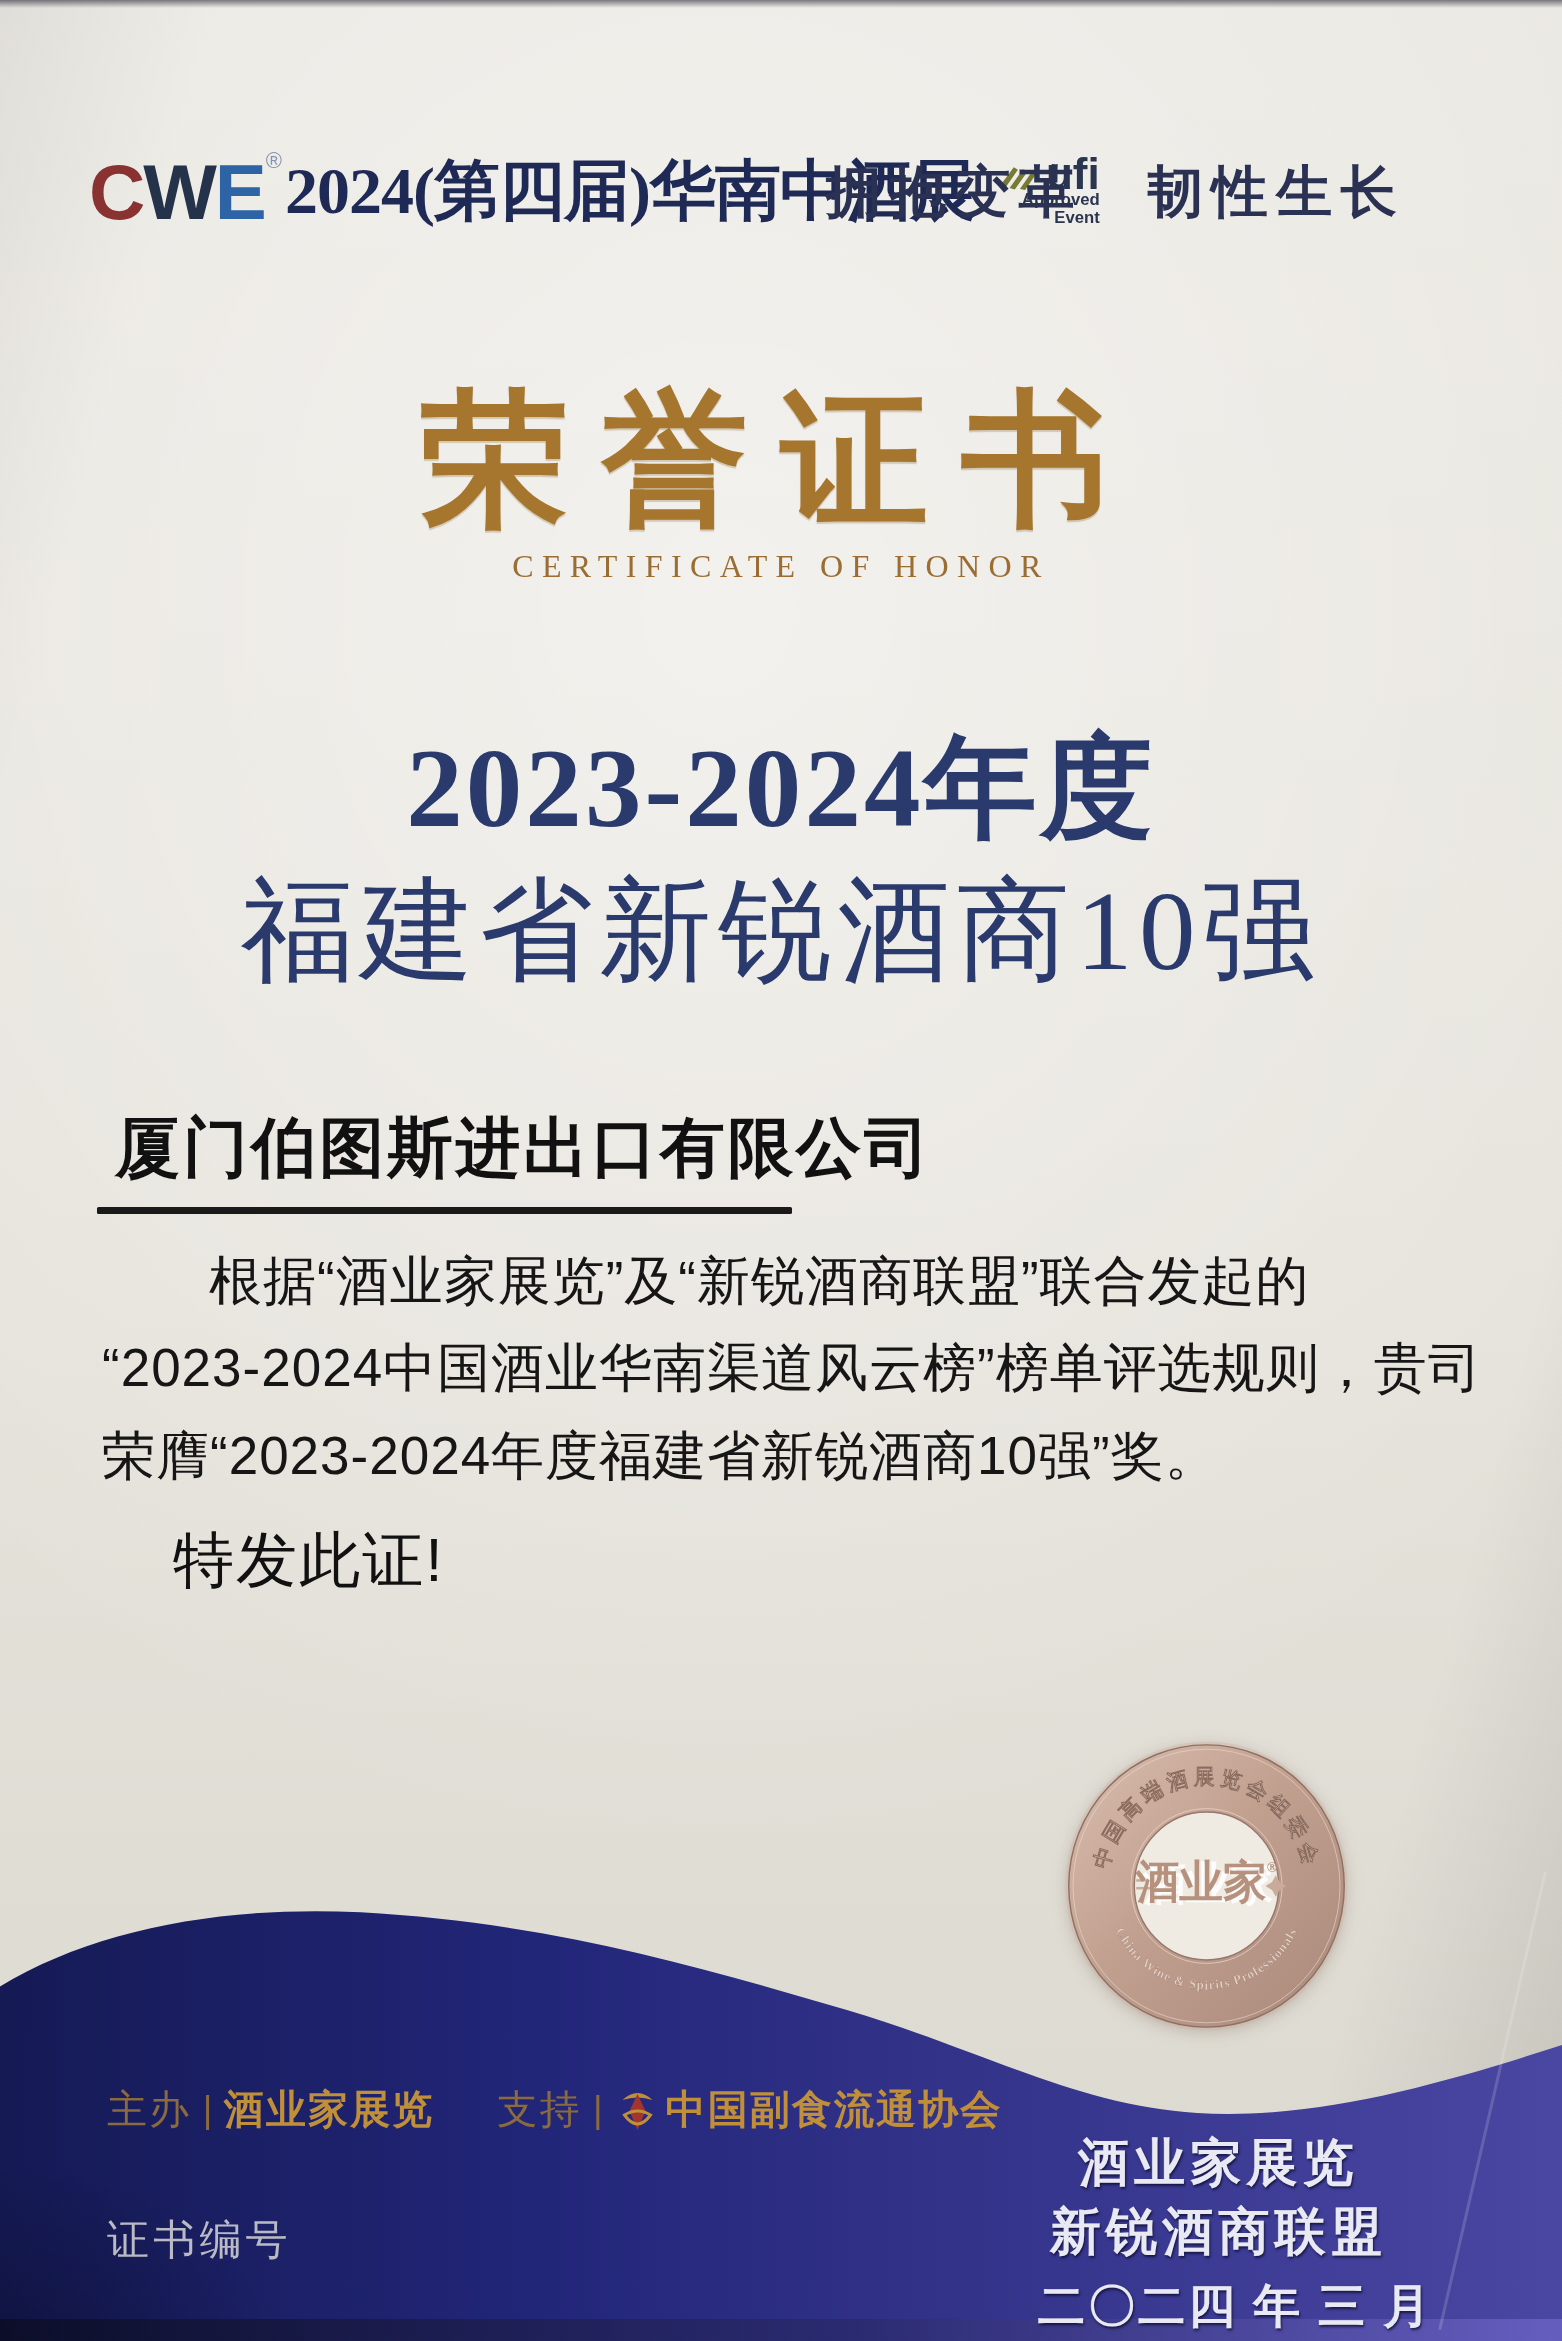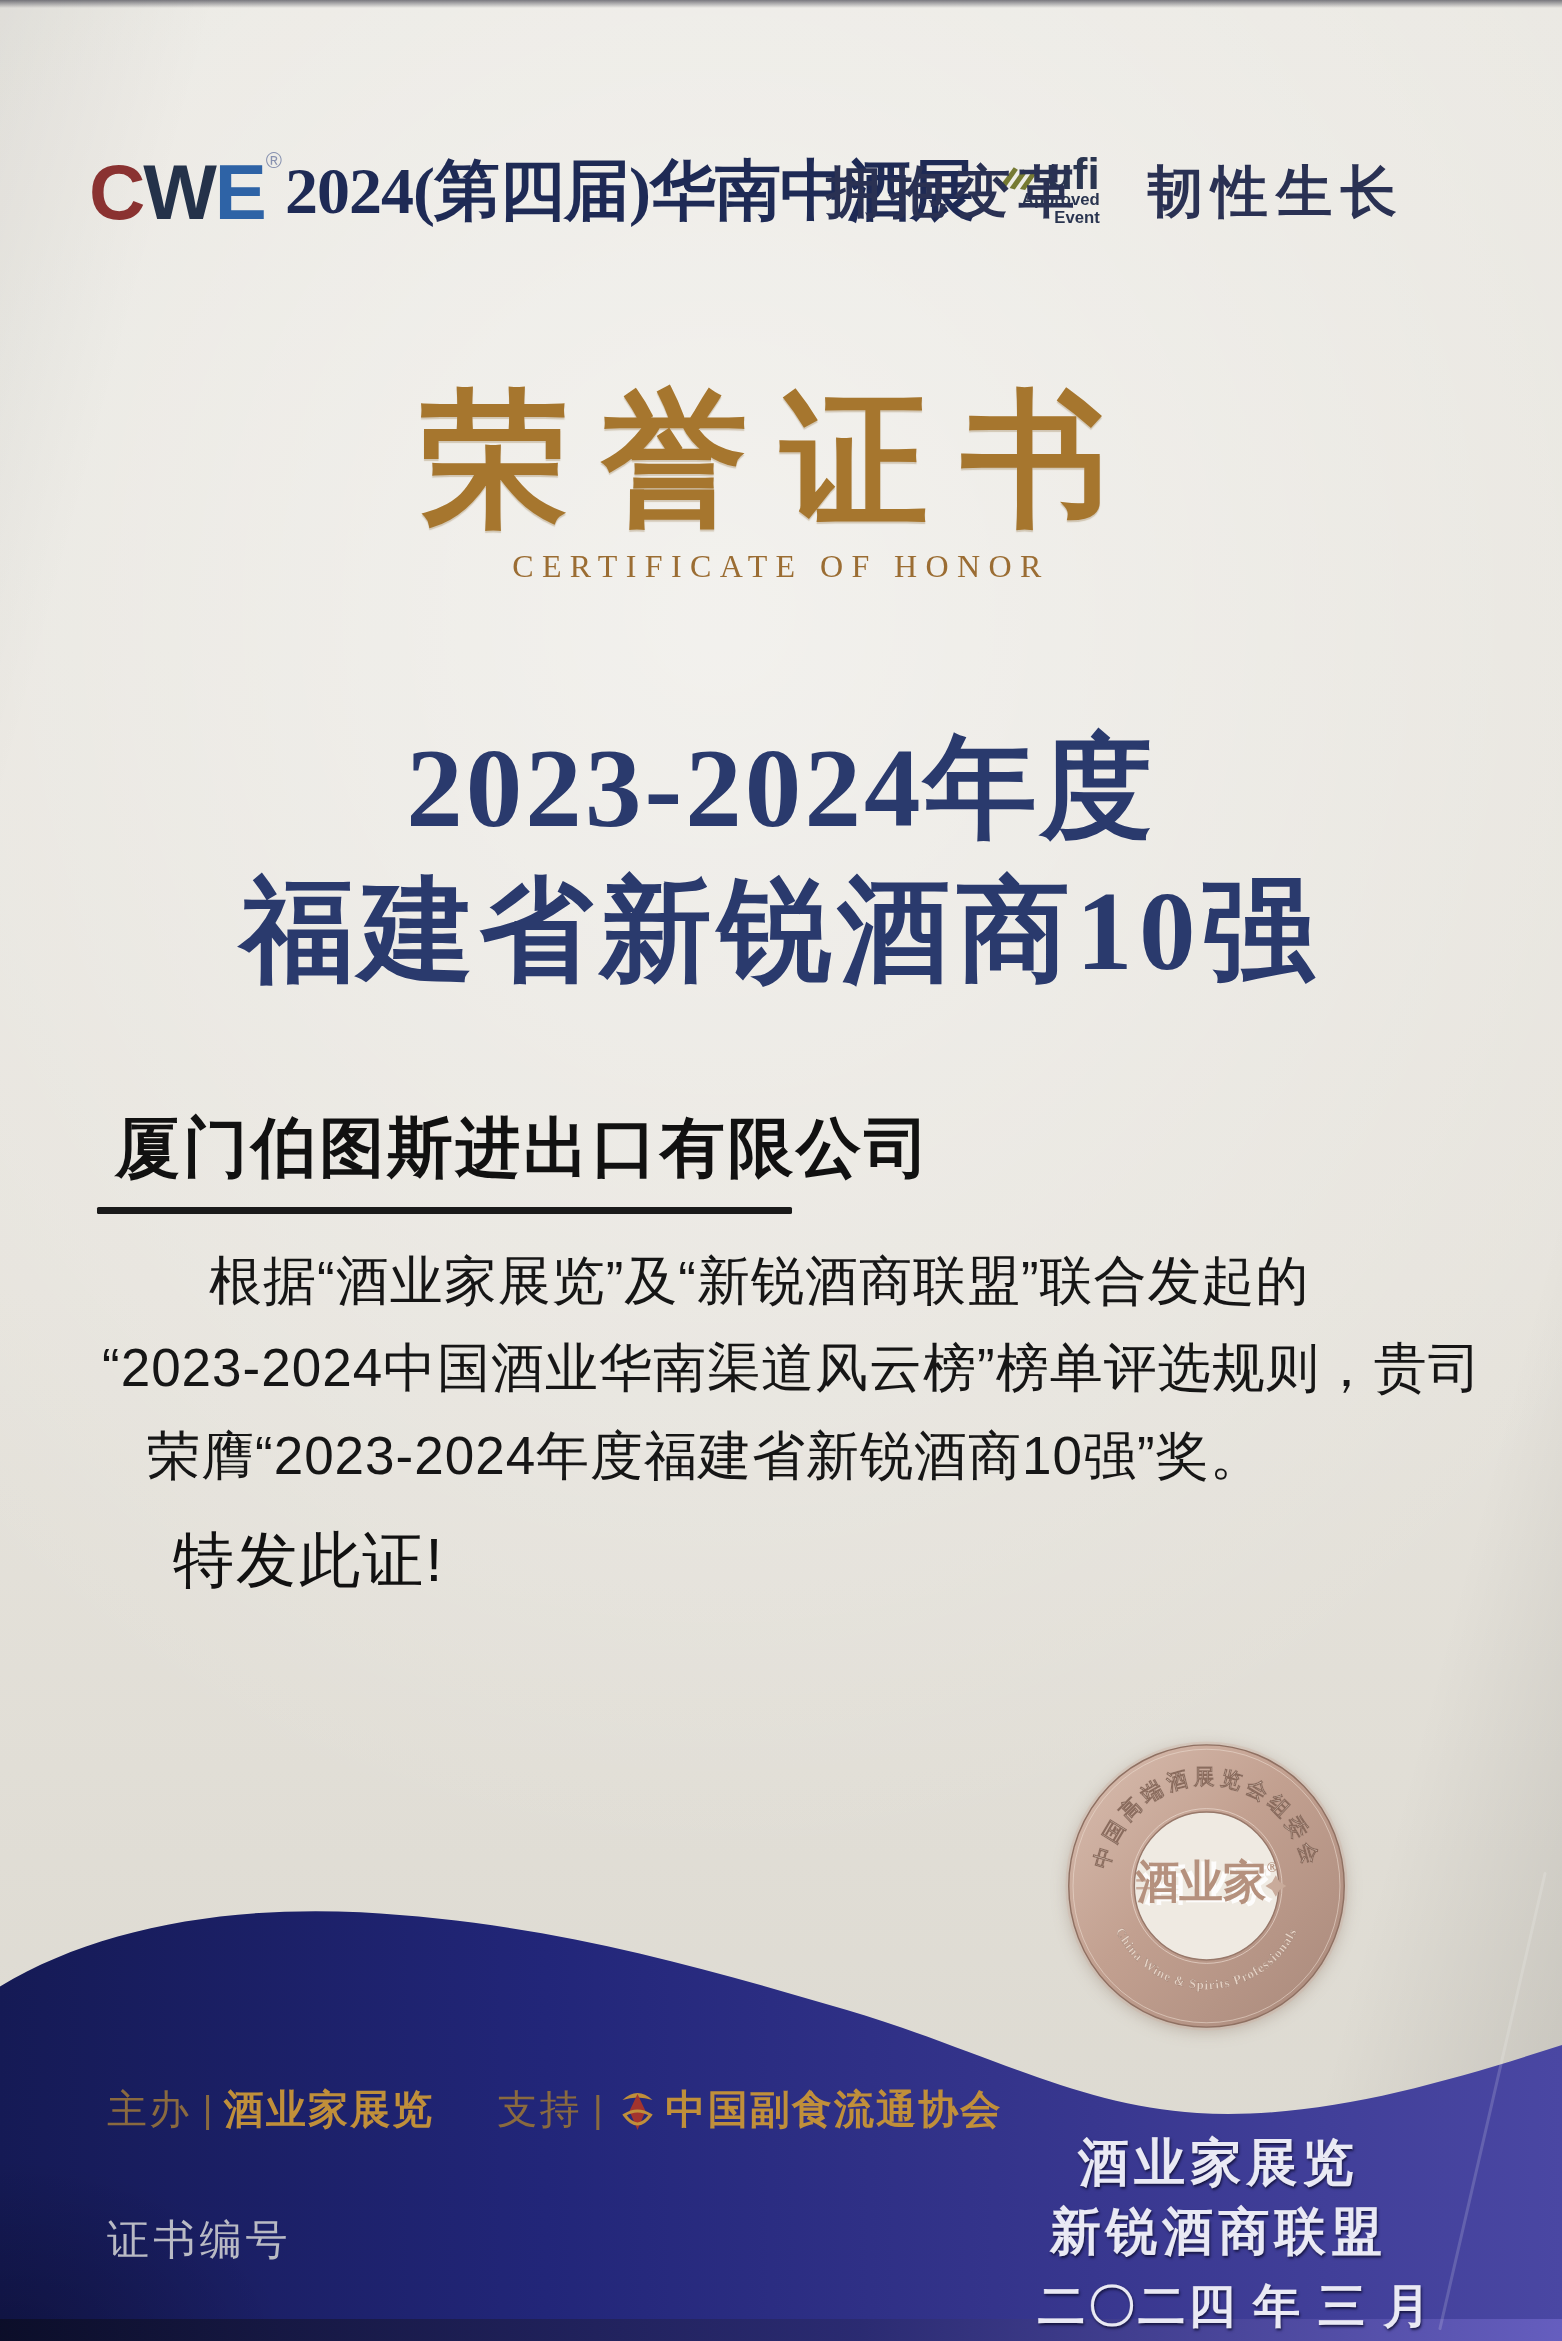--- a/index.html
+++ b/index.html
@@ -34,30 +34,30 @@
     font-family:"Liberation Serif","DejaVu Serif",serif;font-weight:bold;
     font-size:147px;letter-spacing:33px;color:#a6762e;white-space:nowrap;
     text-shadow:0 1.6px 1px rgba(120,80,20,.25);}
   .title-en{left:0;top:548px;width:100%;text-align:center;
     font-family:"Liberation Serif","DejaVu Serif",serif;font-weight:400;
     font-size:32px;letter-spacing:8.4px;color:#9b6d33;white-space:nowrap;}
   .award1{left:0;top:712px;width:100%;text-align:center;
     font-family:"Liberation Serif","DejaVu Serif",serif;font-weight:bold;
     font-size:113px;letter-spacing:3.1px;color:#2a3a6d;white-space:nowrap;}
   .award2{left:0;top:855px;width:100%;text-align:center;
-    font-family:"Liberation Serif","DejaVu Serif",serif;font-weight:bold;
+    font-family:"Liberation Serif","DejaVu Serif",serif;font-weight:normal;
     font-size:113px;letter-spacing:6.3px;color:#2a3a6d;white-space:nowrap;}
   
   .company{left:115px;top:1104px;font-size:65px;font-weight:bold;color:#111;
     letter-spacing:3.1px;white-space:nowrap;}
   .company-underline{left:97px;top:1207px;width:695px;height:6.8px;background:#1a1a1a;border-radius:1.6px;}
   .body-line{left:102px;width:1380px;font-size:53px;color:#161616;line-height:1;white-space:nowrap;letter-spacing:1px;}
   .bl1{top:1254px;padding-left:107px;}
   .bl2{top:1341px;}
-  .bl3{top:1429px;margin-left:45px;}
+  .bl3{top:1429px;}
   .closing{left:173px;top:1520px;font-size:61px;color:#111;letter-spacing:2.1px;}
   
   .wave{left:0;top:0;width:1562px;height:2342px;}
   
   .medallion{left:1064px;top:1740px;width:285px;height:292px;
     filter:drop-shadow(0 3.1px 7.3px rgba(90,60,40,.25));}
   
   .gold-row{left:107px;top:2082px;display:flex;align-items:center;font-size:40px;white-space:nowrap;}
   .lab{color:#8a6a3f;letter-spacing:2.1px;}
   .div{color:#8a6a3f;margin:0 11.5px;font-weight:200;font-size:37px;}

